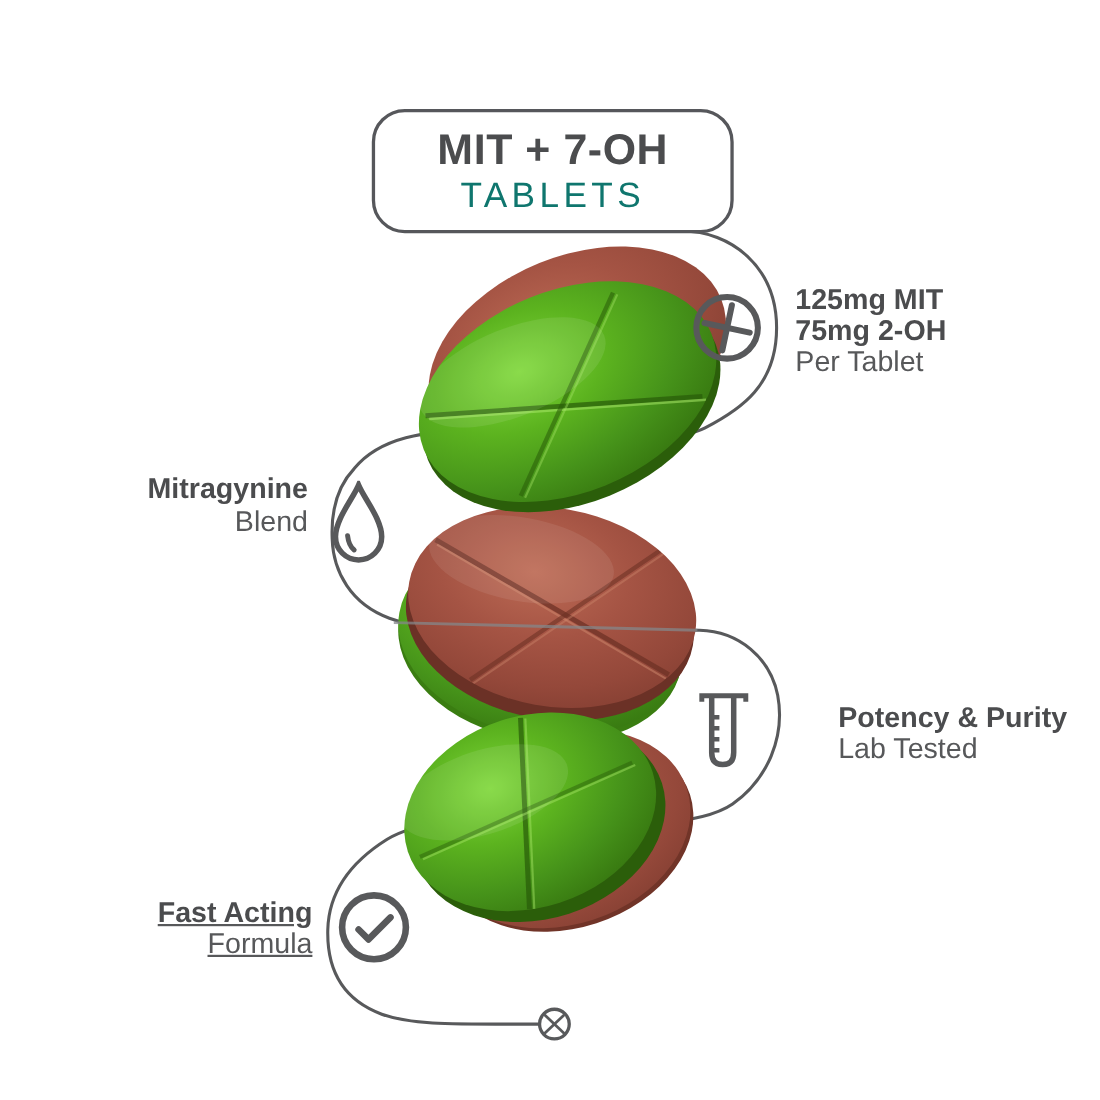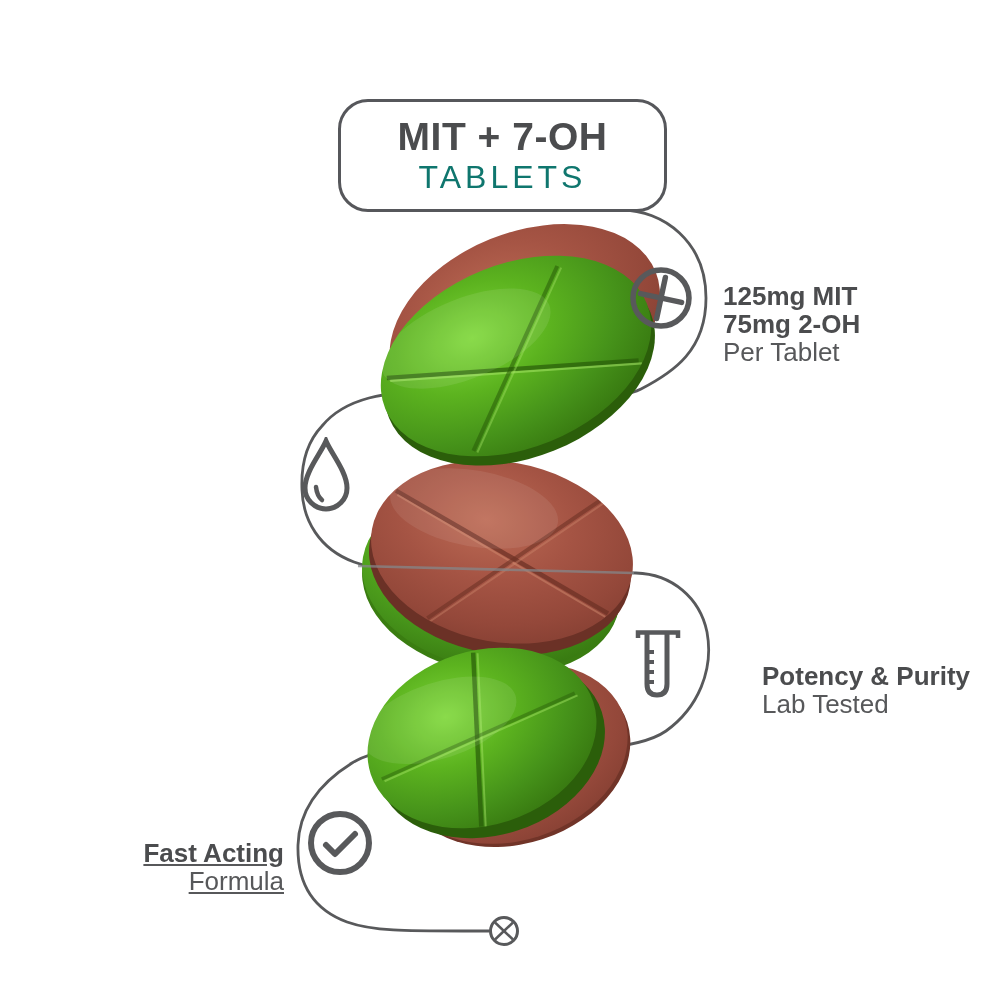--- a/index.html
+++ b/index.html
@@ -5,21 +5,21 @@
   html,body{margin:0;padding:0;background:#fff;}
   body{width:1000px;height:1000px;font-family:"Liberation Sans",sans-serif;}
   .stage{position:relative;width:1000px;height:1000px;overflow:hidden;background:#fff;}
   #scene{position:absolute;left:0;top:0;z-index:1;}
   .bubble{position:absolute;left:338px;top:55px;width:329px;height:113px;
     border:3px solid #56575b;border-radius:30px;box-sizing:border-box;background:#fff;
     display:flex;flex-direction:column;align-items:center;justify-content:center;z-index:3;margin-top:44px;}
   .bubble .l1{font-weight:700;font-size:39px;line-height:42px;color:#4b4c4e;letter-spacing:0.5px;}
   .bubble .l2{font-weight:400;font-size:32px;line-height:38px;color:#0f766e;letter-spacing:4px;}
   .icon{position:absolute;z-index:3;}
-  .callout-text{position:absolute;z-index:3;font-size:26px;line-height:28px;color:#57585a;margin-top:24px;}
+  .callout-text{position:absolute;z-index:3;font-size:26px;line-height:28px;color:#57585a;}
   .callout-text span{display:block;}
   .callout-text .b{font-weight:700;color:#4b4c4e;}
   .ta-right{text-align:right;}
   #blend-text{line-height:29.5px;}
 </style>
 </head>
 <body>
 
 <div class="stage">
 
@@ -136,20 +136,22 @@
     <span>Per Tablet</span>
   </div>
 
   <div class="icon" style="left:302px;top:437px;">
     <svg width="48" height="76" viewBox="0 0 48 76" fill="none" stroke="#58595b">
       <path d="M24,4 C19,16 3,35 3,51 A21,21 0 0 0 45,51 C45,35 29,16 24,4 Z" stroke-width="5"></path>
       <path d="M14,50 Q15,59 20,63" stroke-width="4.5" stroke-linecap="round"></path>
     </svg>
   </div>
   <div class="callout-text ta-right" id="blend-text" style="left:60px;top:430px;width:220px;">
+    <span class="b">Mitragynine</span>
+    <span>Blend</span>
   </div>
 
   <div class="icon" style="left:635px;top:628px;">
     <svg width="46" height="72" viewBox="0 0 46 72" fill="none" stroke="#58595b">
       <path d="M3,10 L3,4.5 L43,4.5 L43,10" stroke-width="4.5"></path>
       <path d="M12,5 L12,56 Q12,67 22,67 Q32,67 32,56 L32,5" stroke-width="5"></path>
       <line x1="12" y1="24" x2="19" y2="24" stroke-width="4"></line>
       <line x1="12" y1="34" x2="19" y2="34" stroke-width="4"></line>
       <line x1="12" y1="44" x2="19" y2="44" stroke-width="4"></line>
       <line x1="12" y1="54" x2="19" y2="54" stroke-width="4"></line>

